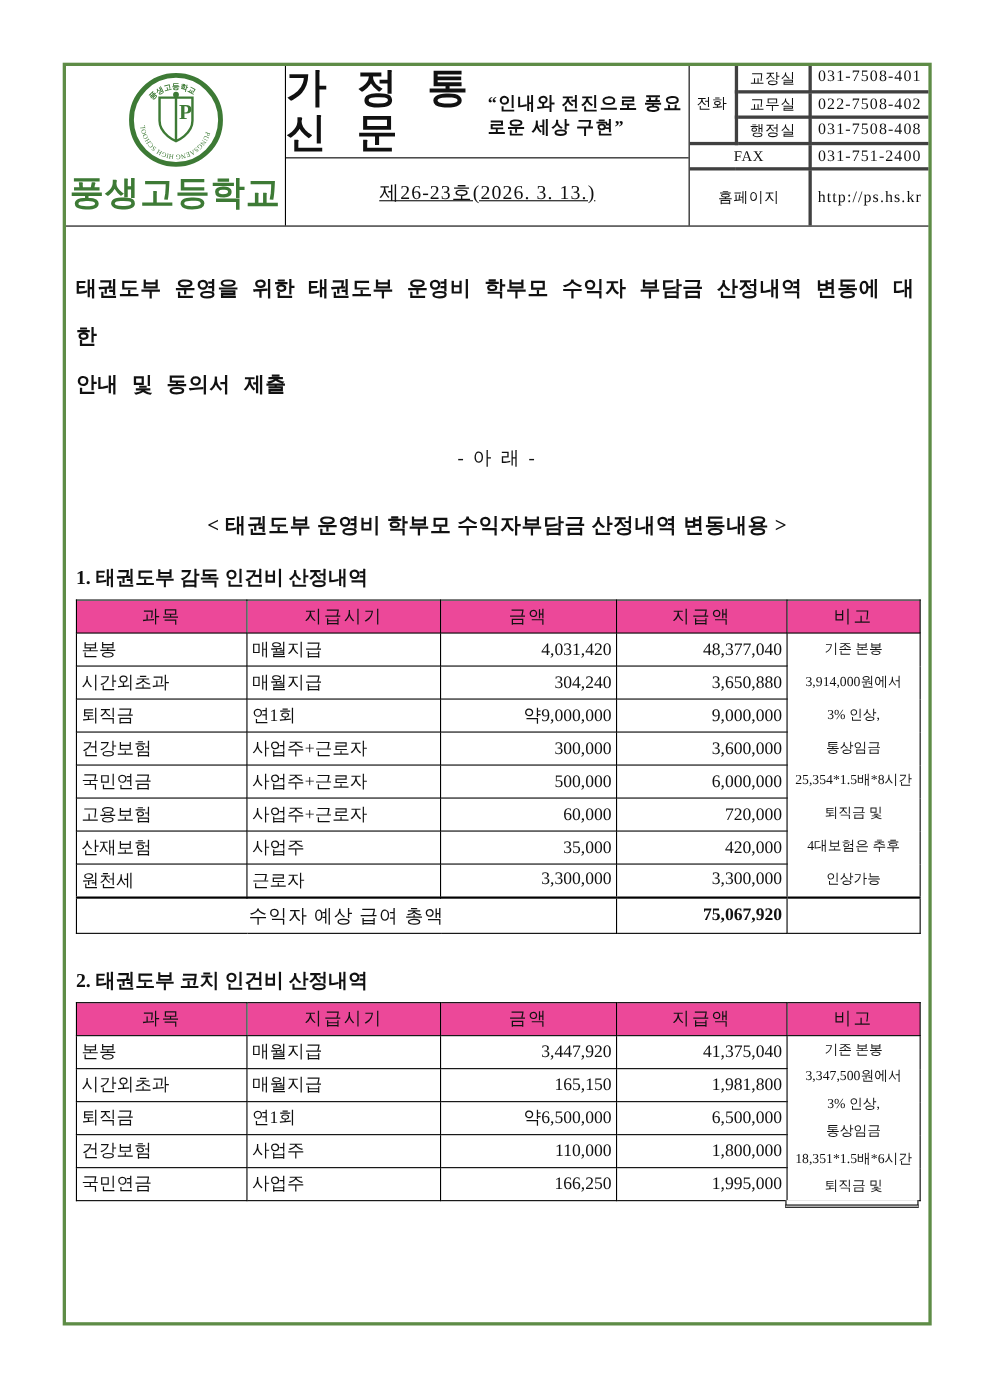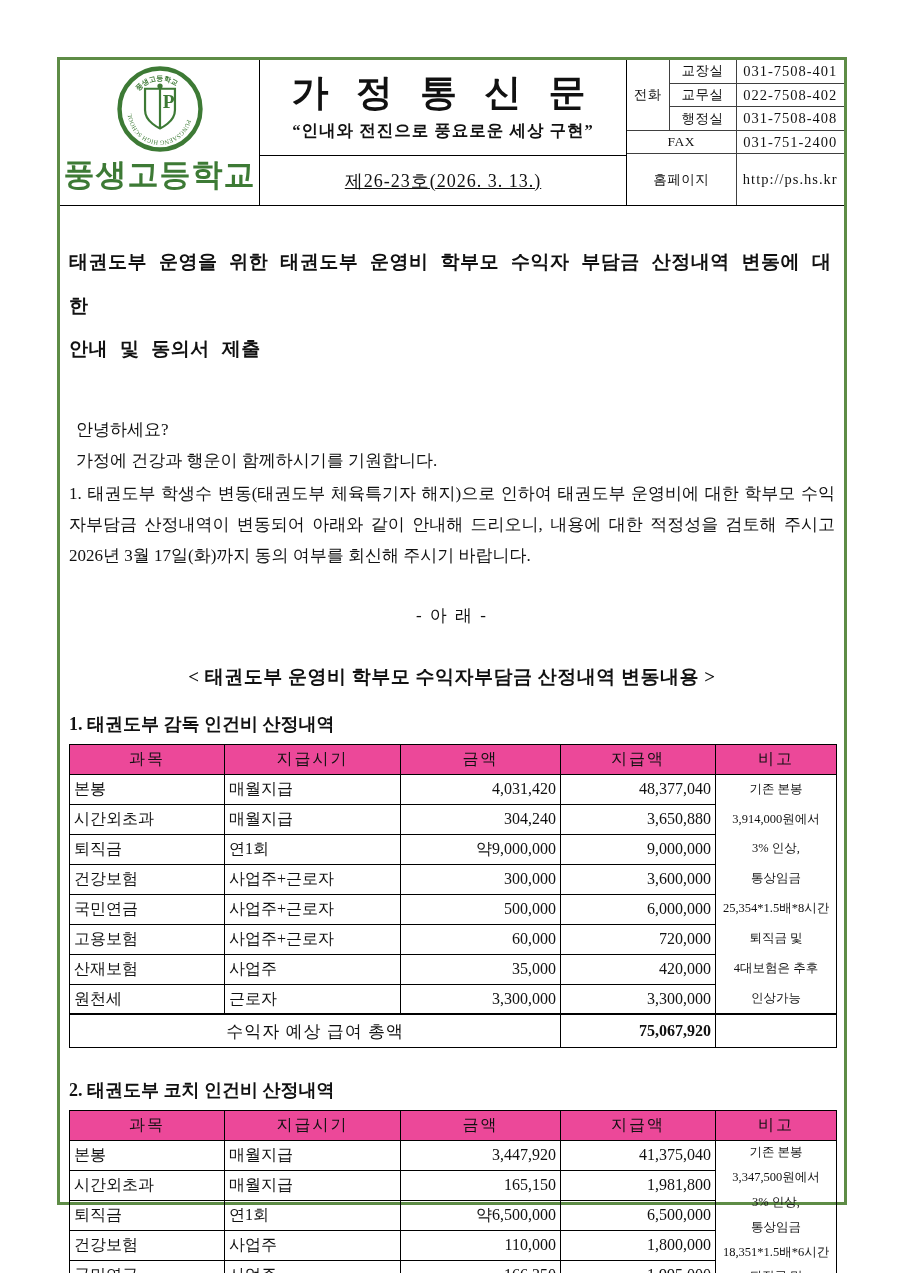--- a/index.html
+++ b/index.html
@@ -23,33 +23,33 @@
     display:flex; flex-direction:column; align-items:center; justify-content:flex-start;
     padding-top:5px;
   }
   .logo { width:88px; height:88px; }
   .school-name {
     font-size:31px; font-weight:bold; color:#3d7a35;
     letter-spacing:1px; margin-top:1px; white-space:nowrap;
   }
   .m-center { flex:1; display:flex; flex-direction:column; }
   .m-title-area {
-    height:96px; border-bottom:1px solid #000;
-    display:flex; flex-direction:column; align-items:center; justify-content:center;
+    height:84px; border-bottom:1px solid #000;
+    display:flex; align-items:center; justify-content:center;
   }
   .news-title { font-size:37px; font-weight:bold; letter-spacing:9px; line-height:1.1; }
   .news-motto { font-size:16.5px; font-weight:bold; margin-top:6px; letter-spacing:1px; }
   .m-issue {
     flex:1; display:flex; align-items:center; justify-content:center;
     font-size:18px; letter-spacing:1px;text-decoration:underline;
   }
   .m-right { width:218px; border-left:1px solid #000; }
   .contact { width:100%; height:100%; border-collapse:collapse; table-layout:fixed; }
   .contact td {
-    border:1px solid #404040; font-size:13.5px; text-align:center;
+    border:3px solid #404040; font-size:13.5px; text-align:center;
     padding:0 2px; letter-spacing:0.5px;
   }
   .contact tr { height:23px; }
   .contact tr.tall { height:50px; }
   .contact td.val { font-size:14.5px; letter-spacing:1px; }
   .contact td:first-child { border-left:none; }
   .contact td:last-child { border-right:none; }
   .contact tr:first-child td { border-top:none;margin-left:39px; }
   .contact tr:last-child td { border-bottom:none; }
   
@@ -156,25 +156,20 @@
     </div>
   </div>
 
   <div class="content">
 
     <div class="doc-title">
       <div>태권도부 운영을 위한 태권도부 운영비 학부모 수익자 부담금 산정내역 변동에 대한</div>
       <div>안내 및 동의서 제출</div>
     </div>
 
-    <div class="para-block">
-      <div class="greet">안녕하세요?</div>
-      <div class="greet">가정에 건강과 행운이 함께하시기를 기원합니다.</div>
-      <div class="para1">1. 태권도부 학생수 변동(태권도부 체육특기자 해지)으로 인하여 태권도부 운영비에 대한 학부모 수익자부담금 산정내역이 변동되어 아래와 같이 안내해 드리오니, 내용에 대한 적정성을 검토해 주시고 2026년 3월 17일(화)까지 동의 여부를 회신해 주시기 바랍니다.</div>
-    </div>
 
     <div class="below-marker">- 아    래 -</div>
 
     <div class="section-heading">&lt; 태권도부 운영비 학부모 수익자부담금 산정내역 변동내용 &gt;</div>
 
     <div class="table-title">1. 태권도부 감독 인건비 산정내역</div>
 
     <div class="tbl-wrap">
       <table class="cost">
         <colgroup>

